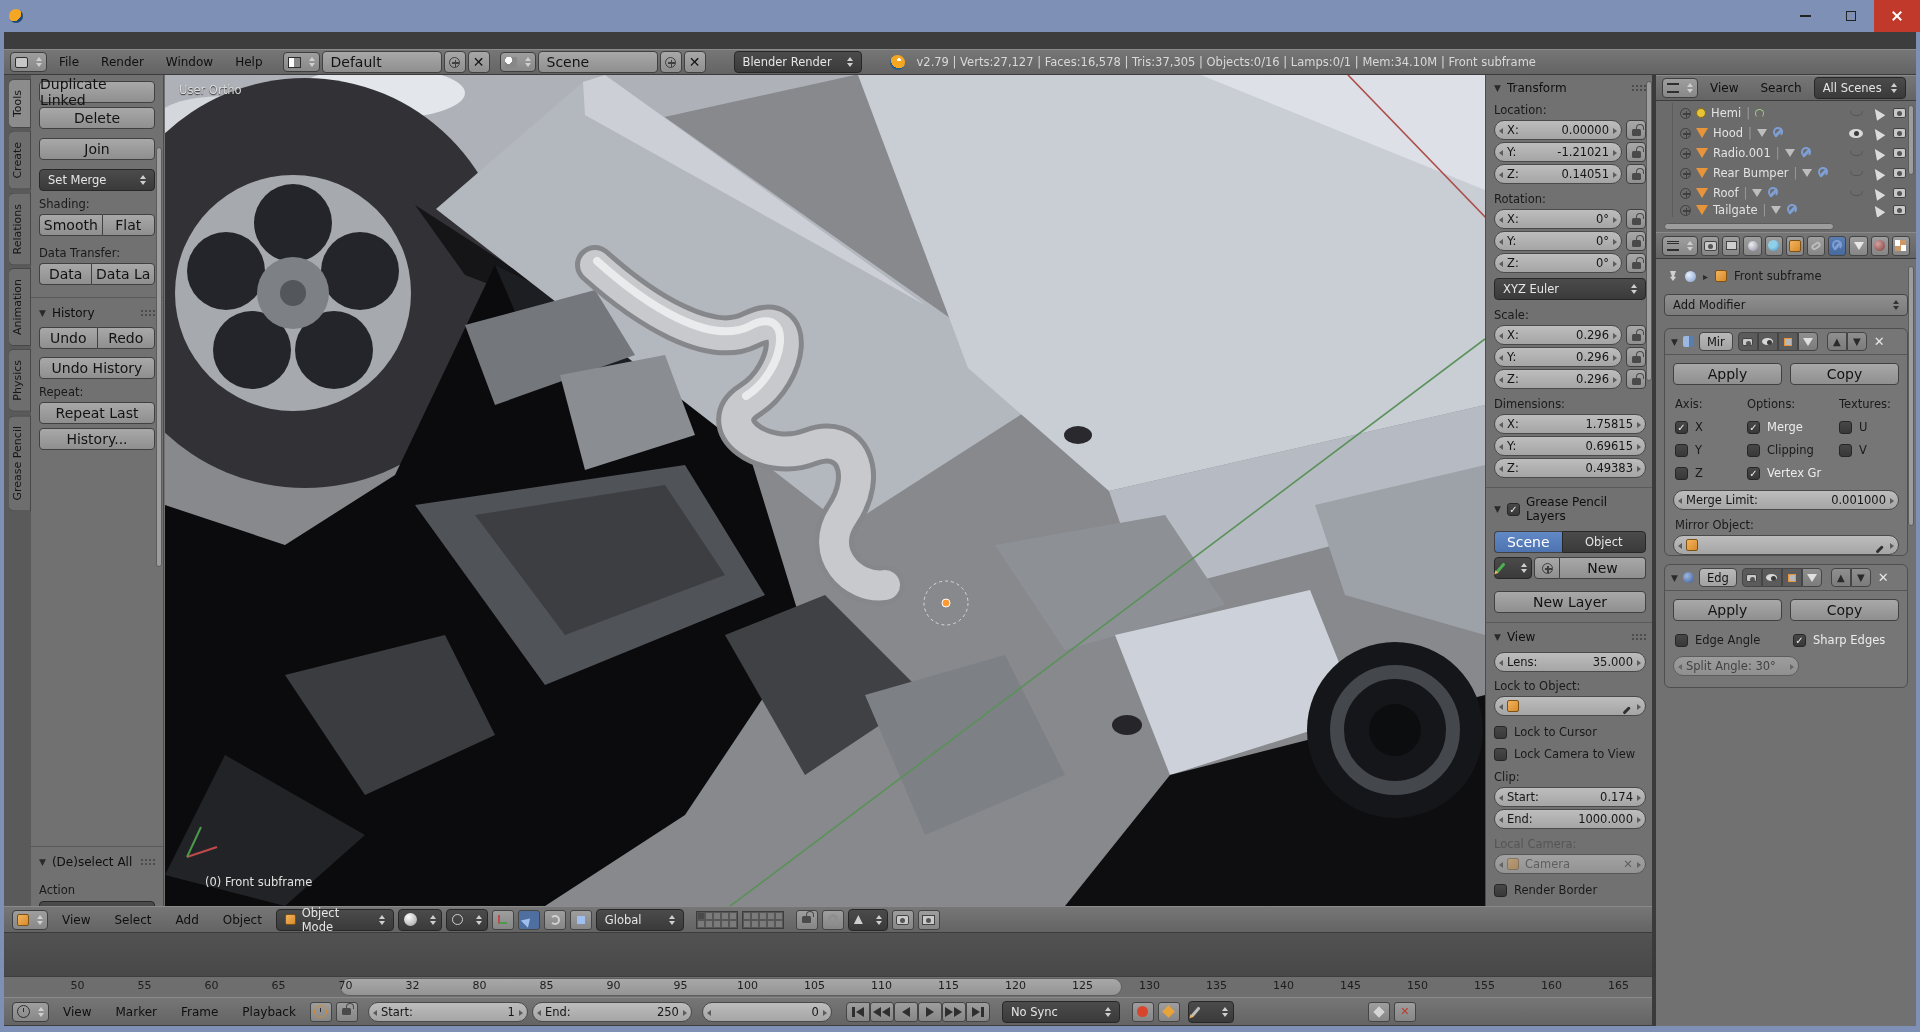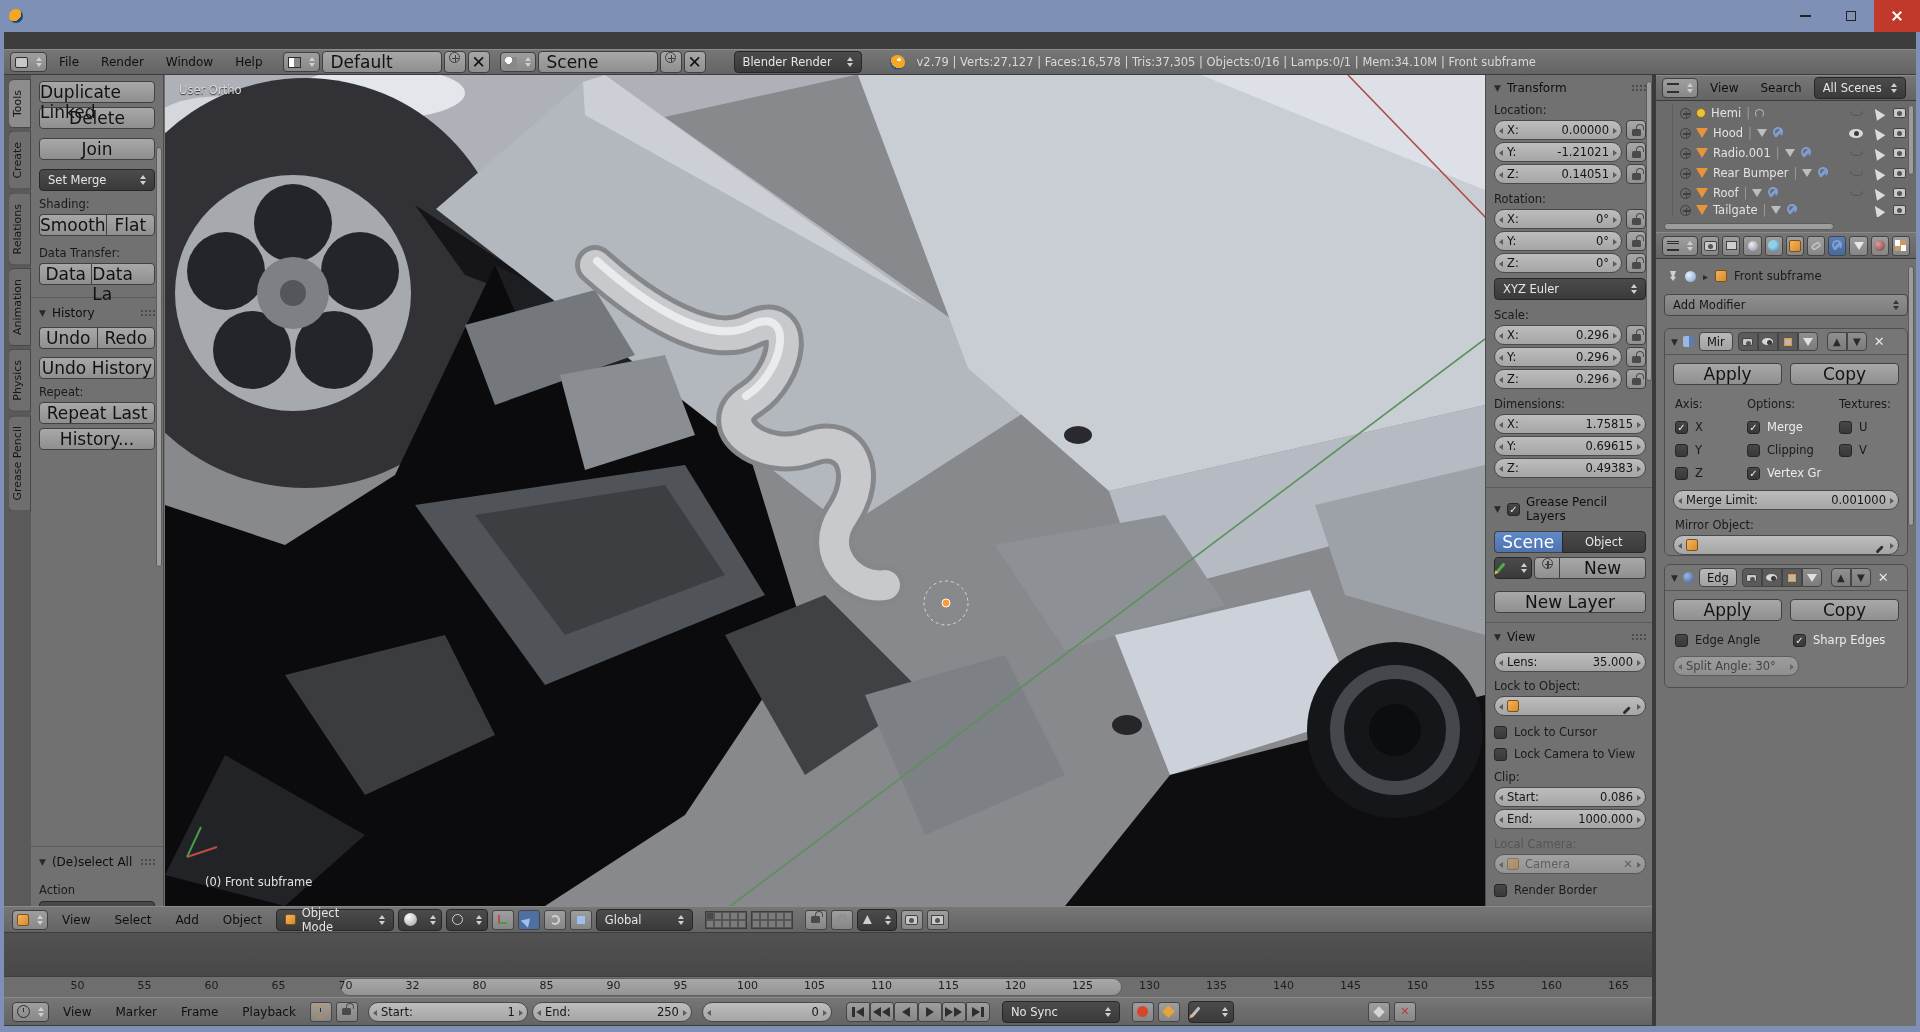--- a/index.html
+++ b/index.html
@@ -17,21 +17,21 @@
   .win-close { background:#c0392b; }
   .glyph-x { position:relative; width:12px; height:12px; }
   .glyph-x:before,.glyph-x:after { content:''; position:absolute; left:5px; top:0; width:2px; height:12px; background:#fff; }
   .glyph-x:before { transform:rotate(45deg);} .glyph-x:after { transform:rotate(-45deg);}
   .app-ico { width:14px; height:14px; margin-left:9px; border-radius:50%; background:radial-gradient(circle at 35% 35%, #f5a623 55%, #1b4a7a 56%); }
 
   
   .hdr { background:linear-gradient(#767676,#646464); border-top:1px solid #8a8a8a; border-bottom:1px solid #3c3c3c; }
   .menu { color:#0f0f0f; font-size:12px; padding:0 10px; display:flex; align-items:center; height:100%; }
   .btn { background:linear-gradient(#a8a8a8,#8f8f8f); border:1px solid #414141; border-radius:4px; color:#121212;
-         display:flex; align-items:flex-start; justify-content:center; font-size:17px; height:22px; }
+         display:flex; align-items:center; justify-content:center; font-size:14px; height:22px; }
   .dd { background:linear-gradient(#4b4b4b,#3a3a3a); border:1px solid #272727; border-radius:4px; color:#e6e6e6;
         display:flex; align-items:center; font-size:11.5px; height:22px; padding:0 8px; position:relative; }
   .updn { margin-left:auto; display:flex; flex-direction:column; gap:2px; padding-left:6px; }
   .updn i { width:0; height:0; border-left:3.5px solid transparent; border-right:3.5px solid transparent; display:block; }
   .updn .u { border-bottom:4px solid #cfcfcf; } .updn .d { border-top:4px solid #cfcfcf; }
   .pill { background:linear-gradient(#bdbdbd,#a5a5a5); border:1px solid #4a4a4a; border-radius:10px; height:20px;
           display:flex; align-items:center; font-size:11.5px; color:#151515; padding:0 12px; position:relative; }
   .pill .v { margin-left:auto; }
   .pill:before { content:''; position:absolute; left:4px; top:7px; border-top:3.5px solid transparent; border-bottom:3.5px solid transparent; border-right:4px solid #5c5c5c; }
   .pill:after  { content:''; position:absolute; right:4px; top:7px; border-top:3.5px solid transparent; border-bottom:3.5px solid transparent; border-left:4px solid #5c5c5c; }
@@ -513,21 +513,21 @@
           <span class="chk"></span>
           <span class="lab-off">Lock to Cursor</span>
         </div>
       <div class="chkrow" style="margin-top:8px">
           <span class="chk"></span>
           <span class="lab-off">Lock Camera to View</span>
         </div>
       <div class="lbl" style="margin:9px 0 3px">Clip:</div>
       <div class="pill" style="margin-bottom:2px">
           <span>Start:</span>
-          <span class="v">0.086</span>
+          <span class="v">0.174</span>
         </div>
       <div class="pill">
           <span>End:</span>
           <span class="v">1000.000</span>
         </div>
       <div class="lbl" style="margin:8px 0 3px;color:#555">Local Camera:</div>
       <div class="pill" style="opacity:.65">
           <div class="cube" style="opacity:.6"></div>
           <span style="margin-left:6px;color:#555">Camera</span>
           <span class="v" style="color:#555">✕</span>
@@ -585,21 +585,21 @@
         </div>
       <div class="vph-ico on">
           <div style="width:0;height:0;border:5px solid transparent;border-bottom:8px solid #9fc0ef;transform:rotate(45deg)"></div>
         </div>
       <div class="vph-ico">
           <div style="width:10px;height:10px;border:2px solid #d0d0d0;border-radius:50%;border-left-color:transparent"></div>
         </div>
       <div class="vph-ico">
           <div style="width:8px;height:8px;background:#9fc0ef"></div>
         </div>
-      <div class="dd" style="width:97px">
+      <div class="dd" style="width:88px">
           <span>Global</span>
           <span class="updn">
             <i class="u"></i>
             <i class="d"></i>
           </span>
         </div>
       <div class="layergrid" style="margin-left:8px">
           <i class="on"></i>
           <i></i>
           <i></i>

